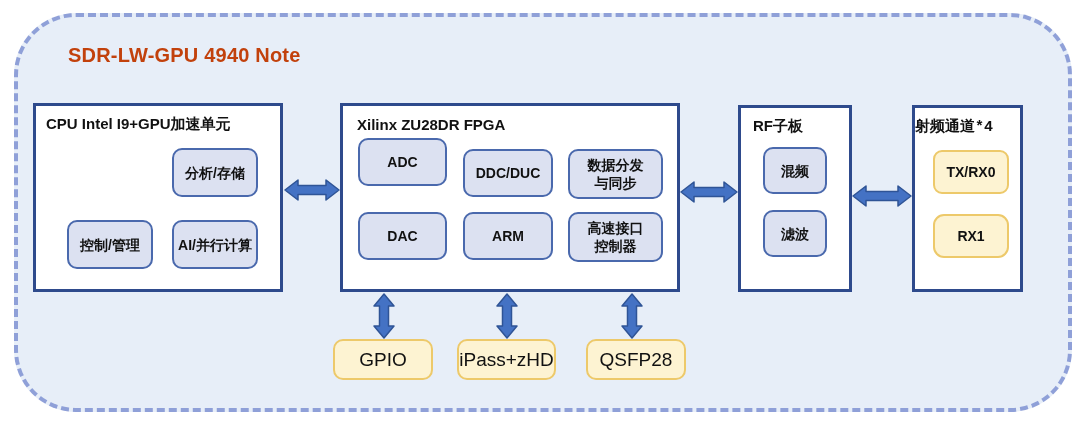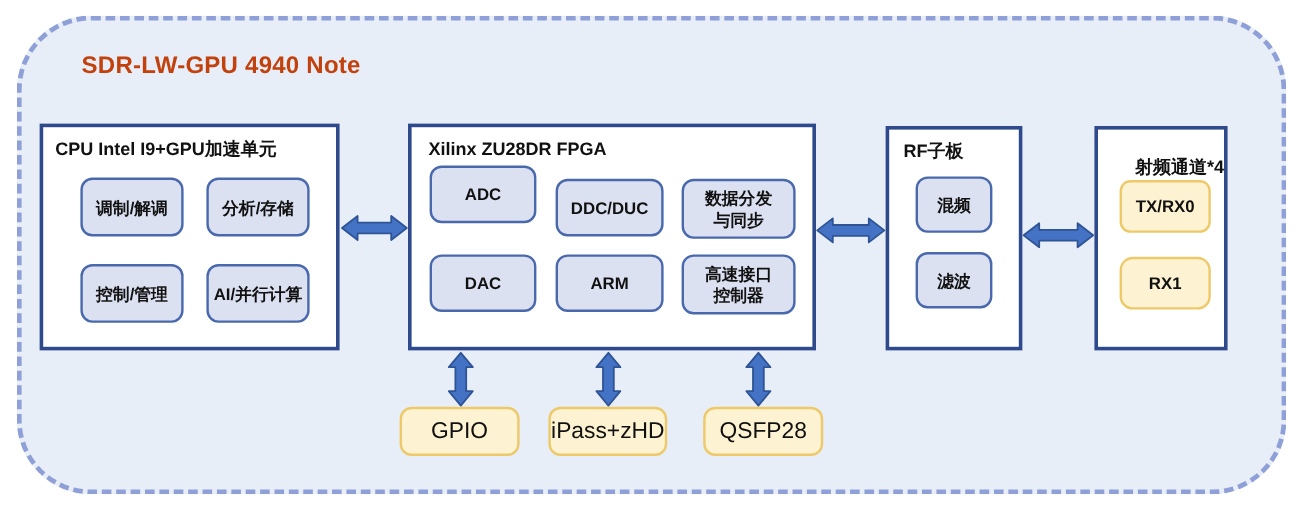--- a/index.html
+++ b/index.html
@@ -16,21 +16,21 @@
   .diagram-title{position:absolute;left:68px;top:44px;font-size:20px;font-weight:bold;color:#c2410c;letter-spacing:.2px;}
   .block{position:absolute;background:#fff;border:3px solid var(--block-border);}
   .block-cpu{left:33px;top:103px;width:250px;height:189px;}
   .block-fpga{left:340px;top:103px;width:340px;height:189px;}
   .block-rf{left:738px;top:105px;width:114px;height:187px;}
   .block-ant{left:912px;top:105px;width:111px;height:187px;}
   .block-title{position:absolute;font-size:15px;font-weight:bold;color:#111;white-space:nowrap;}
   .bt-cpu{left:10px;top:9px;}
   .bt-fpga{left:14px;top:10px;}
   .bt-rf{left:12px;top:9px;}
-  .bt-ant{left:0;right:0;top:22px;text-align:right;}
+  .bt-ant{left:0;right:0;top:9px;text-align:left;font-family:Liberation Mono, monospace;}
   .module{position:absolute;display:flex;flex-direction:column;align-items:center;justify-content:center;
     background:var(--module-fill);border:2px solid var(--module-border);border-radius:10px;
     font-size:14px;font-weight:bold;color:#111;text-align:center;line-height:18px;}
   .module span{display:block;white-space:nowrap;}
   .io-style{background:var(--io-fill);border:2px solid var(--io-border);border-radius:9px;}
   
   .m-cpu0{left:31px;top:42px;width:86px;height:49px;}
   .m-cpu1{left:136px;top:42px;width:86px;height:49px;}
   .m-cpu2{left:31px;top:114px;width:86px;height:49px;}
   .m-cpu3{left:136px;top:114px;width:86px;height:49px;}
@@ -61,21 +61,20 @@
 <body>
 
 <div class="canvas">
 
   <div class="boundary"></div>
 
   <div class="diagram-title">SDR-LW-GPU 4940 Note</div>
 
   <div class="block block-cpu">
     <div class="block-title bt-cpu">CPU Intel I9+GPU加速单元</div>
-    <div class="module m-cpu0">调制/解调</div>
     <div class="module m-cpu1">分析/存储</div>
     <div class="module m-cpu2">控制/管理</div>
     <div class="module m-cpu3">AI/并行计算</div>
   </div>
 
   <div class="block block-fpga">
     <div class="block-title bt-fpga">Xilinx ZU28DR FPGA</div>
     <div class="module m-f0">
       <span>ADC</span>
     </div>

